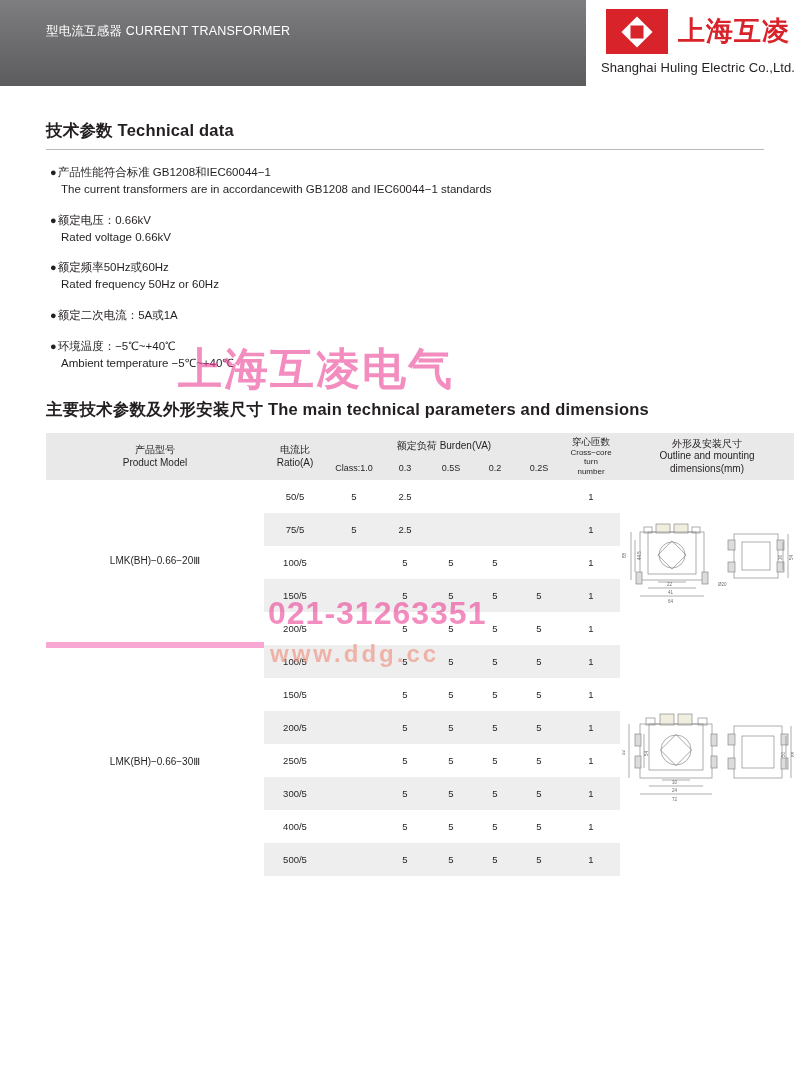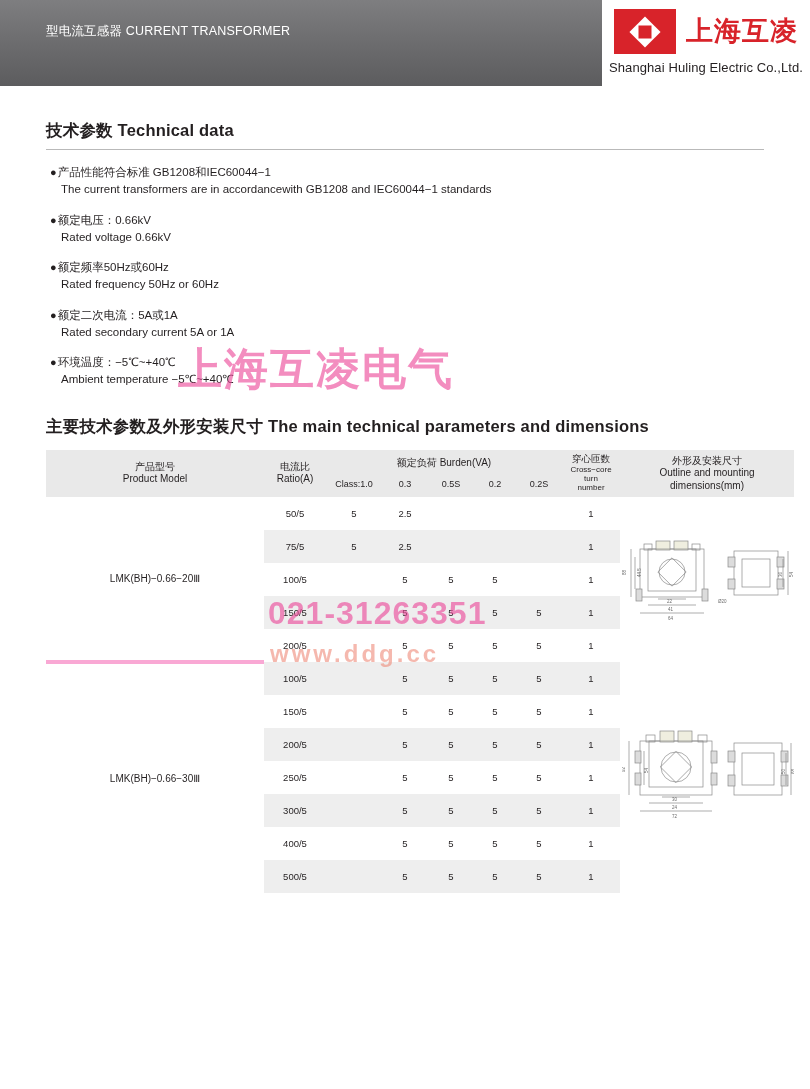--- a/index.html
+++ b/index.html
@@ -35,21 +35,21 @@
     line-height: 1.1;
   }
   .header-sub {
     font-size: 12.5px;
     margin-top: 7px;
     letter-spacing: 0.2px;
   }
   .logo-box {
     position: absolute;
     right: 0; top: 0;
-    width: 208px;
+    width: 224px;
     height: 86px;
     background: #ffffff;
     display: flex;
     flex-direction: column;
     align-items: center;
     justify-content: flex-start;
     padding-top: 9px;
   }
   .logo-row {
     display: flex;
@@ -232,21 +232,20 @@
     <div class="bullet">
       <span class="cn"><span class="dot">●</span><span>额定电压：0.66kV</span></span>
       <span class="en">Rated voltage 0.66kV</span>
     </div>
     <div class="bullet">
       <span class="cn"><span class="dot">●</span><span>额定频率50Hz或60Hz</span></span>
       <span class="en">Rated frequency 50Hz or 60Hz</span>
     </div>
     <div class="bullet">
       <span class="cn"><span class="dot">●</span><span>额定二次电流：5A或1A</span></span>
-      <span class="en">Rated secondary current 5A or 1A</span>
     </div>
     <div class="bullet">
       <span class="cn"><span class="dot">●</span><span>环境温度：−5℃~+40℃</span></span>
       <span class="en">Ambient temperature −5℃~+40℃</span>
     </div>
   </div>
 
   <div class="section-title2">主要技术参数及外形安装尺寸  The main technical parameters and dimensions</div>
 
   <table class="spec">
@@ -376,21 +375,21 @@
         <td class="datacell">200/5</td>
         <td class="datacell"></td>
         <td class="datacell">5</td>
         <td class="datacell">5</td>
         <td class="datacell">5</td>
         <td class="datacell">5</td>
         <td class="datacell">1</td>
       </tr>
 
       <tr class="alt">
-        <td class="model-cell" rowspan="7" style="border-top:4px solid #f9a8d4">LMK(BH)−0.66−30Ⅲ</td>
+        <td class="model-cell" rowspan="7" style="border-top:6px solid #f9a8d4">LMK(BH)−0.66−30Ⅲ</td>
         <td class="datacell">100/5</td>
         <td class="datacell"></td>
         <td class="datacell">5</td>
         <td class="datacell">5</td>
         <td class="datacell">5</td>
         <td class="datacell">5</td>
         <td class="datacell">1</td>
         <td class="dim-cell" rowspan="7">
           <svg class="drawing" width="172" height="120" viewBox="0 0 172 120">
             <g fill="none" stroke="#8a8a8a" stroke-width="0.7">

